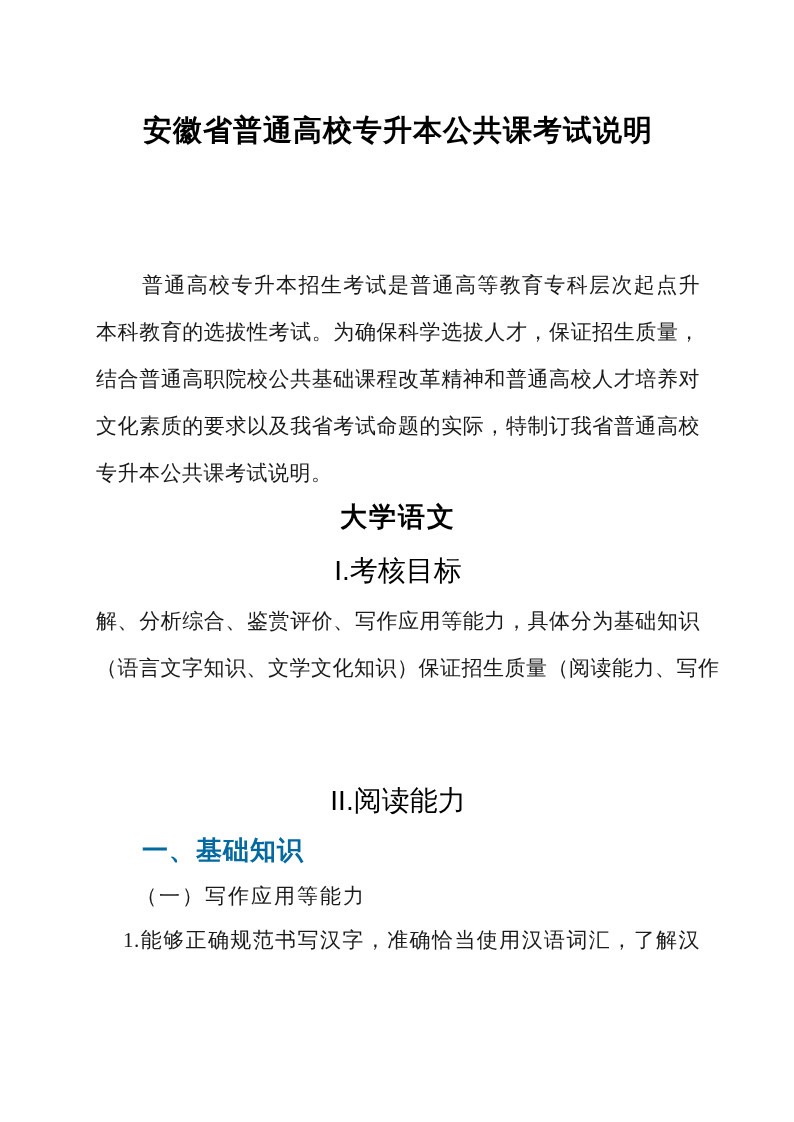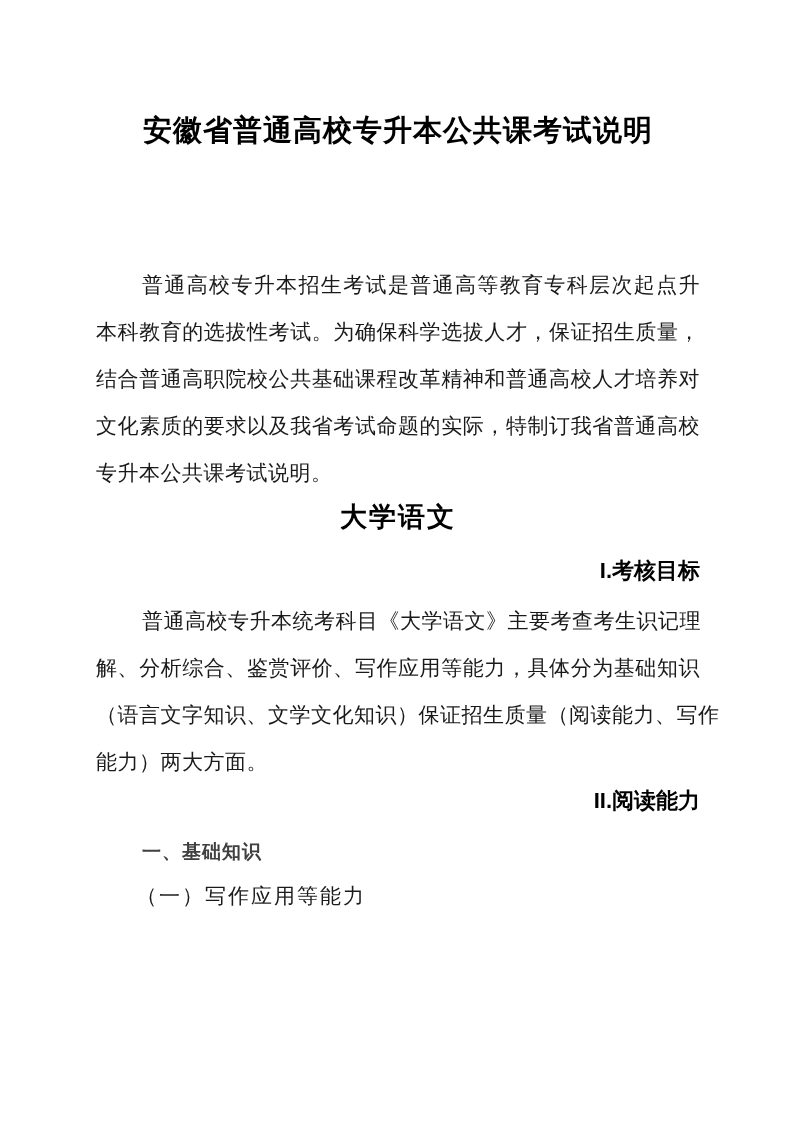--- a/index.html
+++ b/index.html
@@ -54,38 +54,38 @@
     top: 494px;
     text-align: center;
     font-size: 27px;
     line-height: 47px;
     font-weight: bold;
     color: #000000;
     letter-spacing: 2px;
     font-family: "Liberation Serif", serif;
   }
   .center-heading {
-    text-align: right;
-    font-size: 22px;
+    text-align: center;
+    font-size: 28px;
     line-height: 40px;
-    font-weight: bold;
+    font-weight: normal;
     color: #000000;
     font-family: "Liberation Sans", sans-serif;
   }
   .heading-goal    { top: 551px; }
   .heading-content { top: 781px; }
   .sub-heading {
     top: 832px;
-    font-size: 19px;
+    font-size: 26px;
     line-height: 40px;
     font-weight: bold;
-    color: #404040;
+    color: #0369a1;
     text-indent: 46px;
     letter-spacing: 1px;
-    font-family: Liberation Serif, serif;
+    font-family: Liberation Mono, monospace;
   }
   .subsub-heading {
     top: 876px;
     font-size: 21px;
     line-height: 40px;
     text-indent: 40px;
     letter-spacing: 2px;
     font-family: "Liberation Serif", serif;
   }
   .item-line {
@@ -123,28 +123,27 @@
     <div class="line">结合普通高职院校公共基础课程改革精神和普通高校人才培养对</div>
     <div class="line">文化素质的要求以及我省考试命题的实际，特制订我省普通高校</div>
     <div class="line para-end">专升本公共课考试说明。</div>
   </div>
 
   <div class="band subject-heading">大学语文</div>
 
   <div class="band center-heading heading-goal">I.考核目标</div>
 
   <div class="band body-para para-goal">
-    <div class="line first">普通高校专升本统考科目《大学语文》主要考查考生识记理</div>
     <div class="line">解、分析综合、鉴赏评价、写作应用等能力，具体分为基础知识</div>
     <div class="line">（语言文字知识、文学文化知识）保证招生质量（阅读能力、写作</div>
-    <div class="line para-end">能力）两大方面。</div>
   </div>
 
   <div class="band center-heading heading-content">II.阅读能力</div>
 
   <div class="band sub-heading">一、基础知识</div>
 
   <div class="band subsub-heading">（一）写作应用等能力</div>
 
+  <div class="band item-line">1.能够正确规范书写汉字，准确恰当使用汉语词汇，了解汉</div>
 
   <div class="band page-footer">1</div>
 
 </div>
 
 </body></html>

